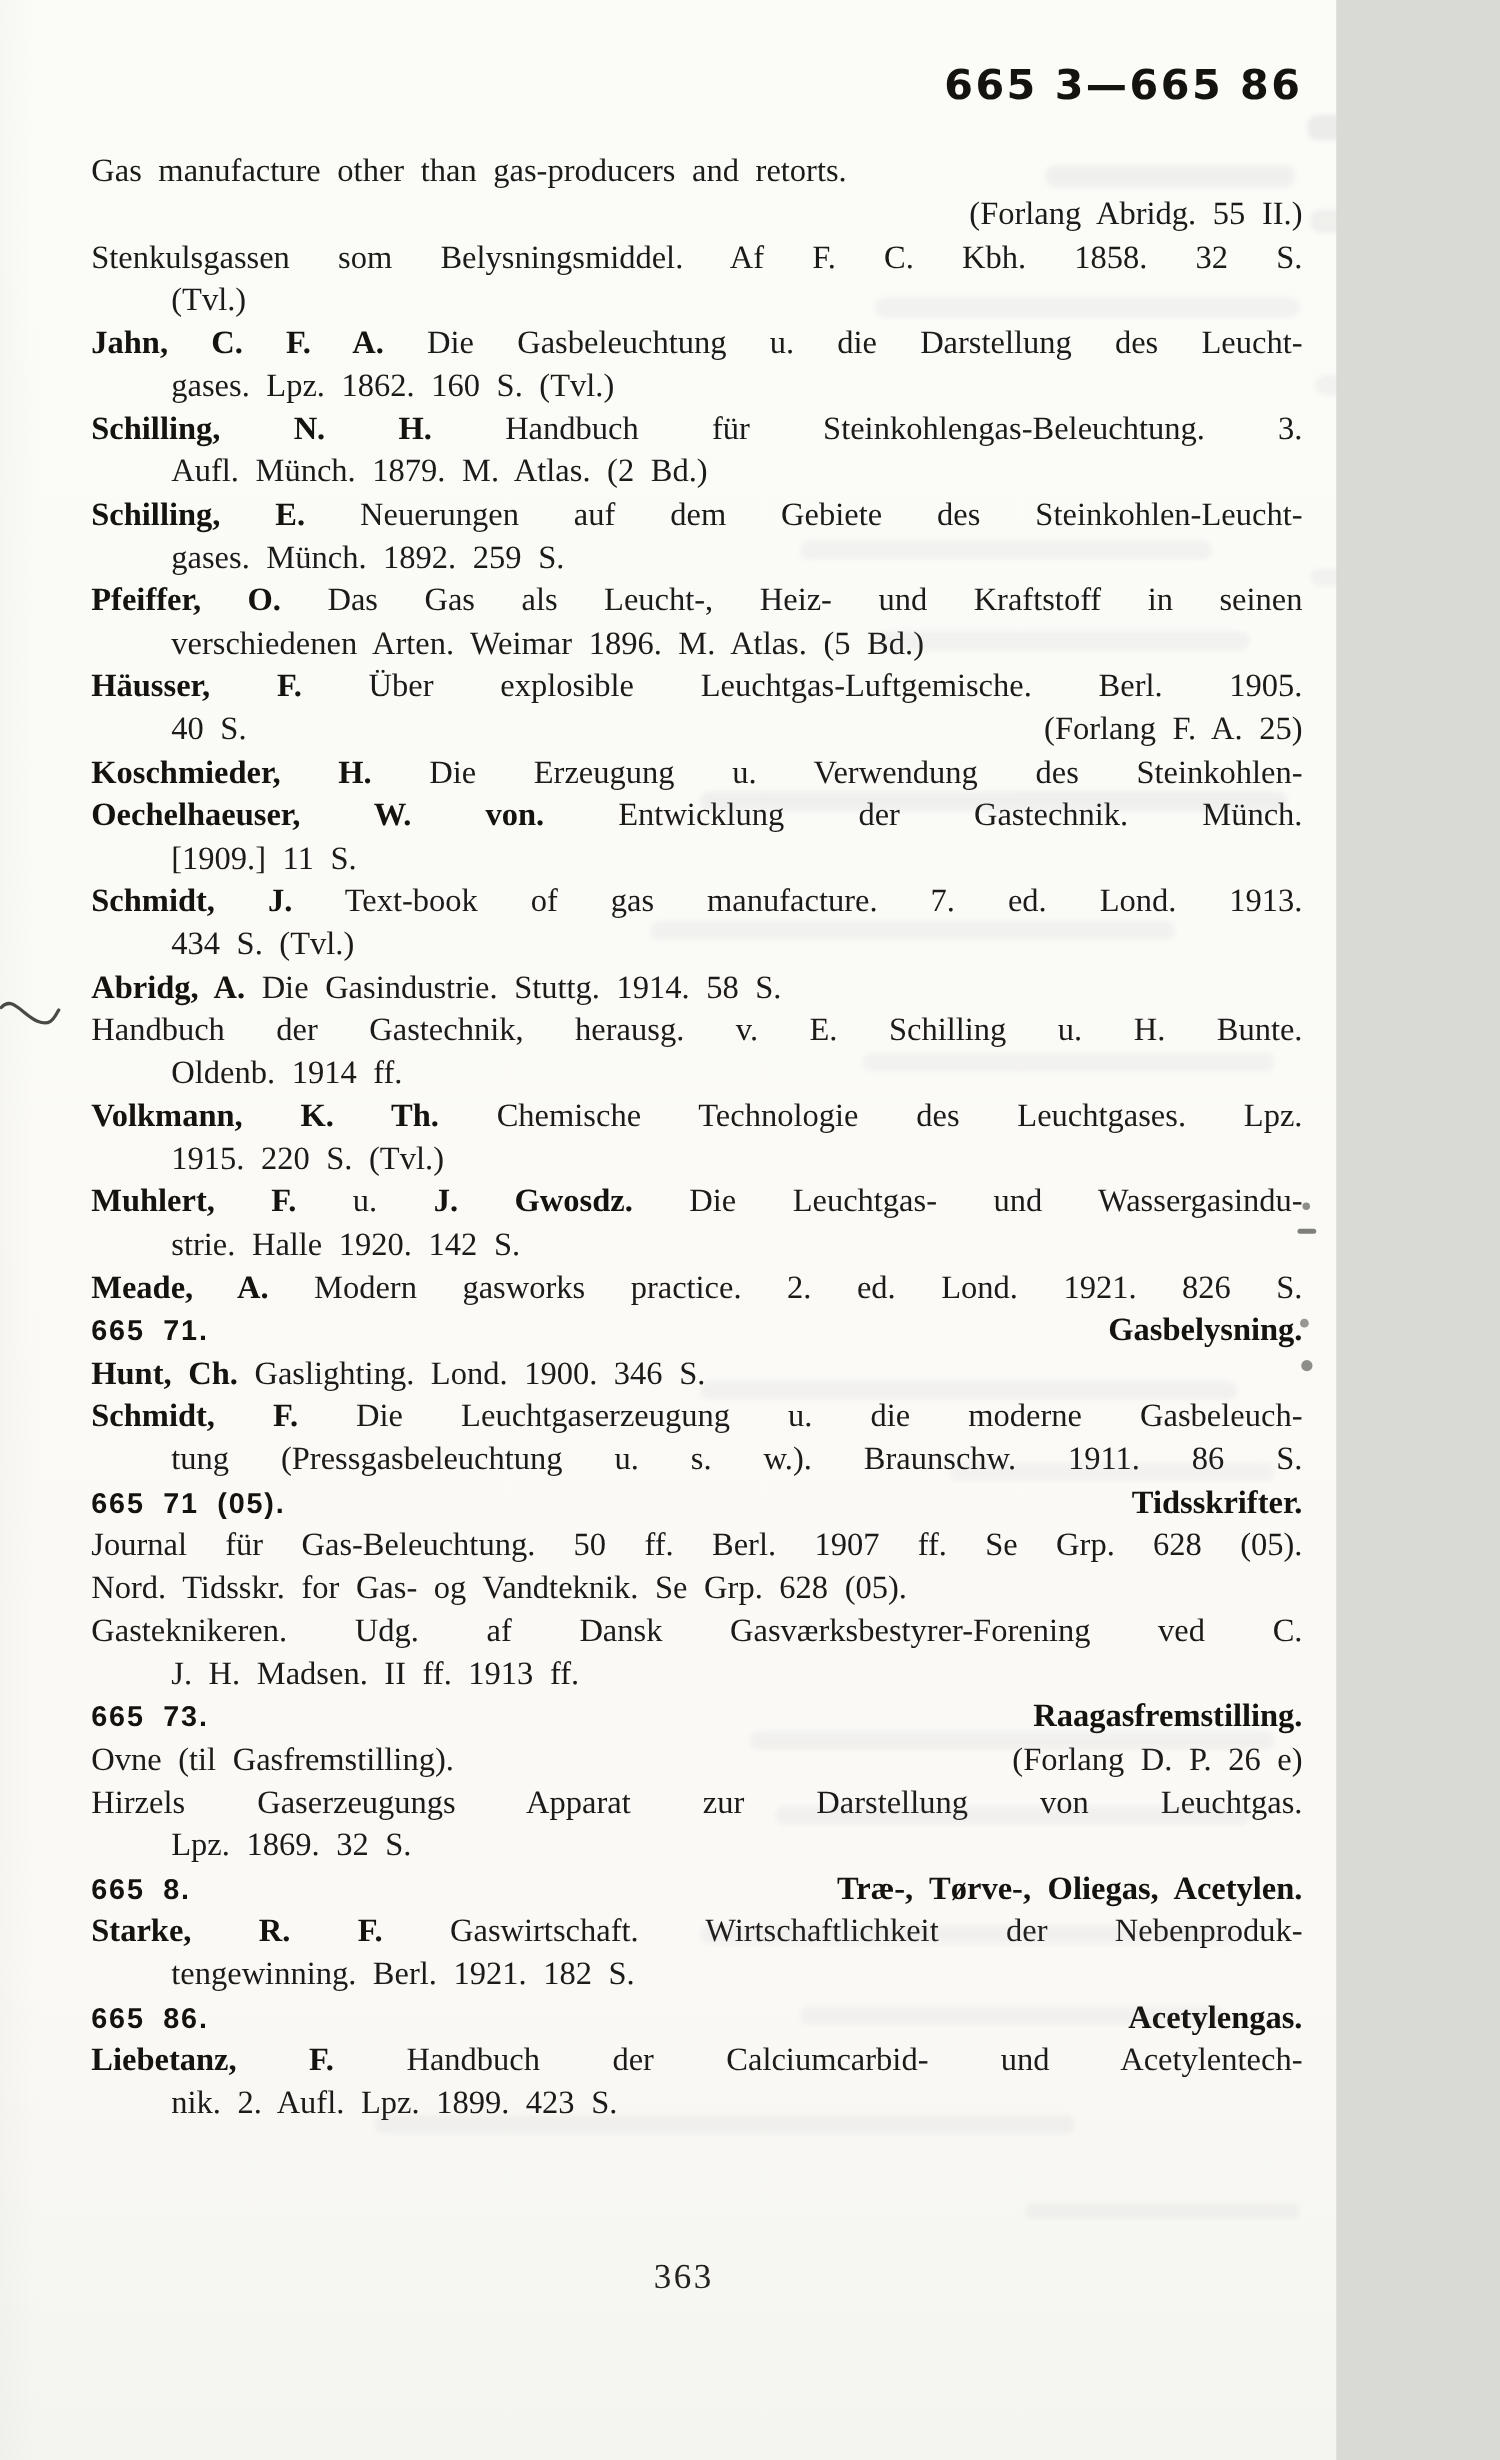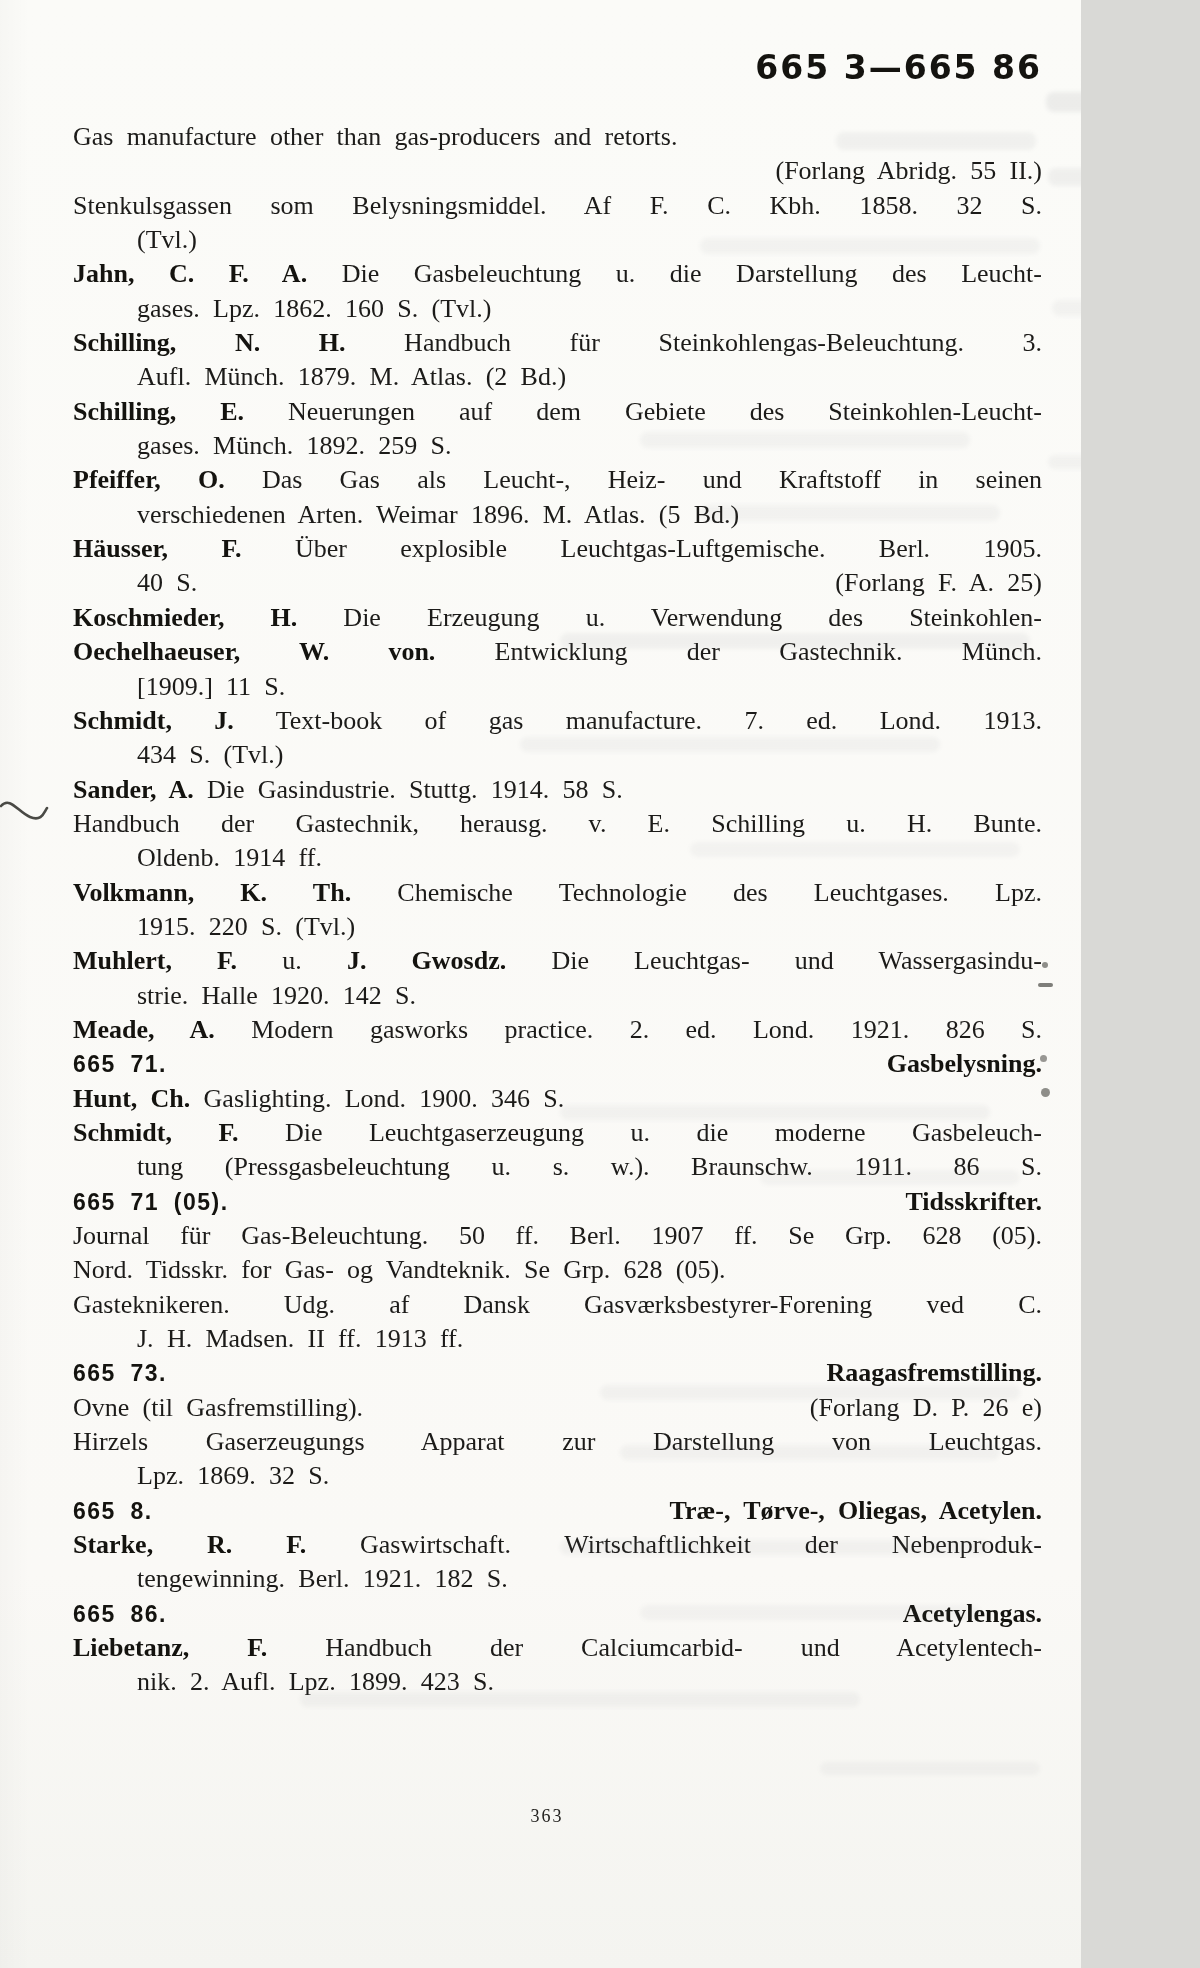--- a/index.html
+++ b/index.html
@@ -3,21 +3,20 @@
 <meta charset="utf-8">
 <style>
   html,body { margin:0; padding:0; background:#d9d9d6; }
   .page {
     position:relative; width:1069px; height:1968px; overflow:hidden;
     background:
       linear-gradient(90deg, rgba(0,0,0,.018), rgba(0,0,0,0) 30px, rgba(0,0,0,0) 1130px, rgba(0,0,0,.035)),
       linear-gradient(180deg, #fbfbf8 0%, #faf9f6 80%, #f4f4f0 100%);
     font-family:"Liberation Serif","DejaVu Serif",serif;
     color:#1c1b19;
-    padding-left:12px;
   }
   .header {
     position:absolute; top:48px; left:52px; width:990px;
     text-align:right;
     font-family:"DejaVu Sans","Liberation Sans",sans-serif;
     font-weight:bold; font-size:33px; letter-spacing:2px; color:#14130f;
   }
   .text-col {
     position:absolute; top:120px; left:52px; width:990px;
     font-size:26px; line-height:34.35px;
@@ -30,21 +29,21 @@
   .a-justify{ text-align:justify; text-align-last:justify; }
   .a-split, .a-section { display:flex; justify-content:space-between; }
   .a-section { font-weight:bold; color:#14130f; }
   .secnum {
     font-family:Liberation Sans, sans-serif;
     font-weight:bold; font-size:23px; letter-spacing:1.5px;
   }
   .seclabel { font-weight:bold; }
   .pagenum {
     position:absolute; top:1806px; left:52px; width:990px;
-    text-align:center; font-size:18px; letter-spacing:2px; color:#23221f;
+    text-align:center; font-size:28px; letter-spacing:2px; color:#23221f;
   }
   .margin-mark { position:absolute; left:0; top:788px; width:56px; height:44px; }
   .sm {
     position:absolute; border-radius:8px;
     background:rgba(110,112,120,1); filter:blur(2.2px);
   }
   .speck { position:absolute; background:#35342f; border-radius:50%; }
   .dash-speck { position:absolute; background:#2c2b27; border-radius:2px; }
 </style>
 </head>
@@ -70,21 +69,21 @@
       <div class="line a-justify"><span><span class="b">Häusser, F.</span><span> Über explosible Leuchtgas-Luftgemische. Berl. 1905.</span></span></div>
       <div class="line a-split indent">
         <span><span>40 S.</span></span>
         <span>(Forlang F. A. 25)</span>
       </div>
       <div class="line a-justify"><span><span class="b">Koschmieder, H.</span><span> Die Erzeugung u. Verwendung des Steinkohlen-</span></span></div>
       <div class="line a-justify"><span><span class="b">Oechelhaeuser, W. von.</span><span> Entwicklung der Gastechnik. Münch.</span></span></div>
       <div class="line a-left indent"><span><span>[1909.] 11 S.</span></span></div>
       <div class="line a-justify"><span><span class="b">Schmidt, J.</span><span> Text-book of gas manufacture. 7. ed. Lond. 1913.</span></span></div>
       <div class="line a-left indent"><span><span>434 S. (Tvl.)</span></span></div>
-      <div class="line a-left"><span><span class="b">Sander, A.</span><span> Die Gasindustrie. Stuttg. 1914. 58 S.</span></span></div>
+      <div class="line a-left"><span><span class="b">Abridg, A.</span><span> Die Gasindustrie. Stuttg. 1914. 58 S.</span></span></div>
       <div class="line a-justify"><span><span>Handbuch der Gastechnik, herausg. v. E. Schilling u. H. Bunte.</span></span></div>
       <div class="line a-left indent"><span><span>Oldenb. 1914 ff.</span></span></div>
       <div class="line a-justify"><span><span class="b">Volkmann, K. Th.</span><span> Chemische Technologie des Leuchtgases. Lpz.</span></span></div>
       <div class="line a-left indent"><span><span>1915. 220 S. (Tvl.)</span></span></div>
       <div class="line a-justify"><span><span class="b">Muhlert, F.</span><span> u. </span><span class="b">J. Gwosdz.</span><span> Die Leuchtgas- und Wassergasindu-</span></span></div>
       <div class="line a-left indent"><span><span>strie. Halle 1920. 142 S.</span></span></div>
       <div class="line a-justify"><span><span class="b">Meade, A.</span><span> Modern gasworks practice. 2. ed. Lond. 1921. 826 S.</span></span></div>
       <div class="line a-section">
         <span class="secnum">665 71.</span>
         <span class="seclabel">Gasbelysning.</span>

